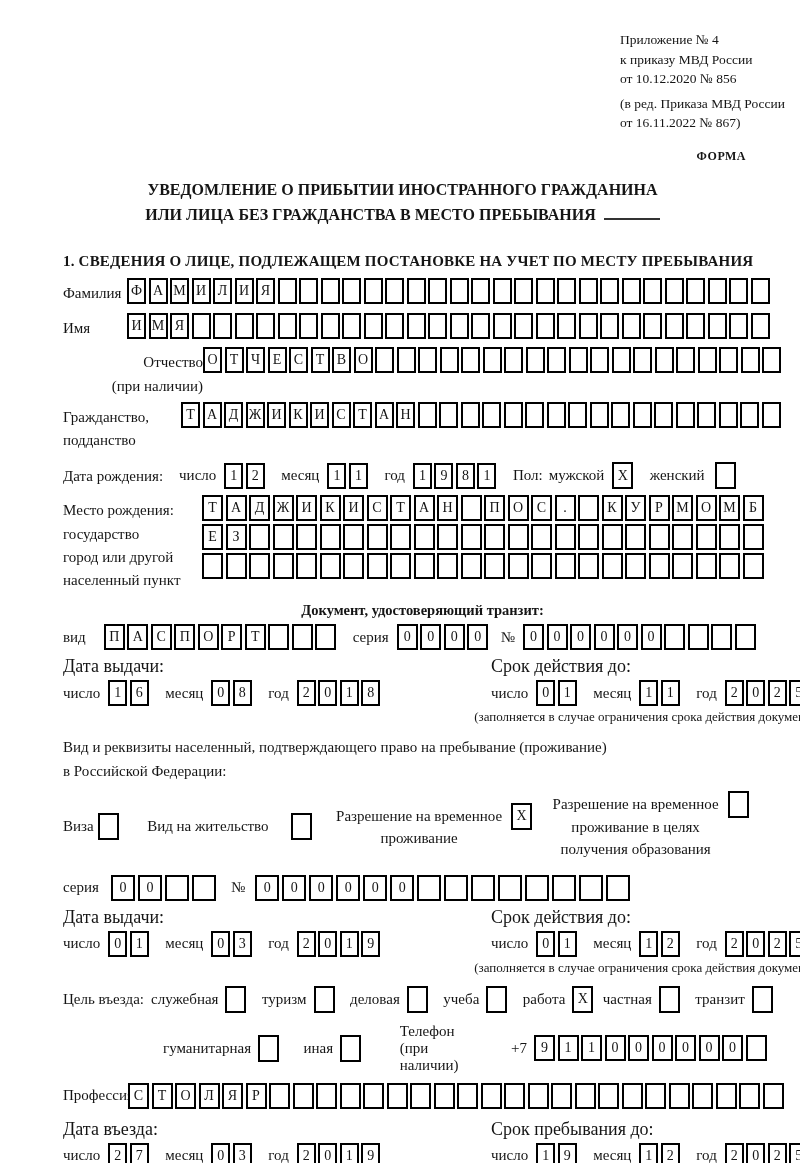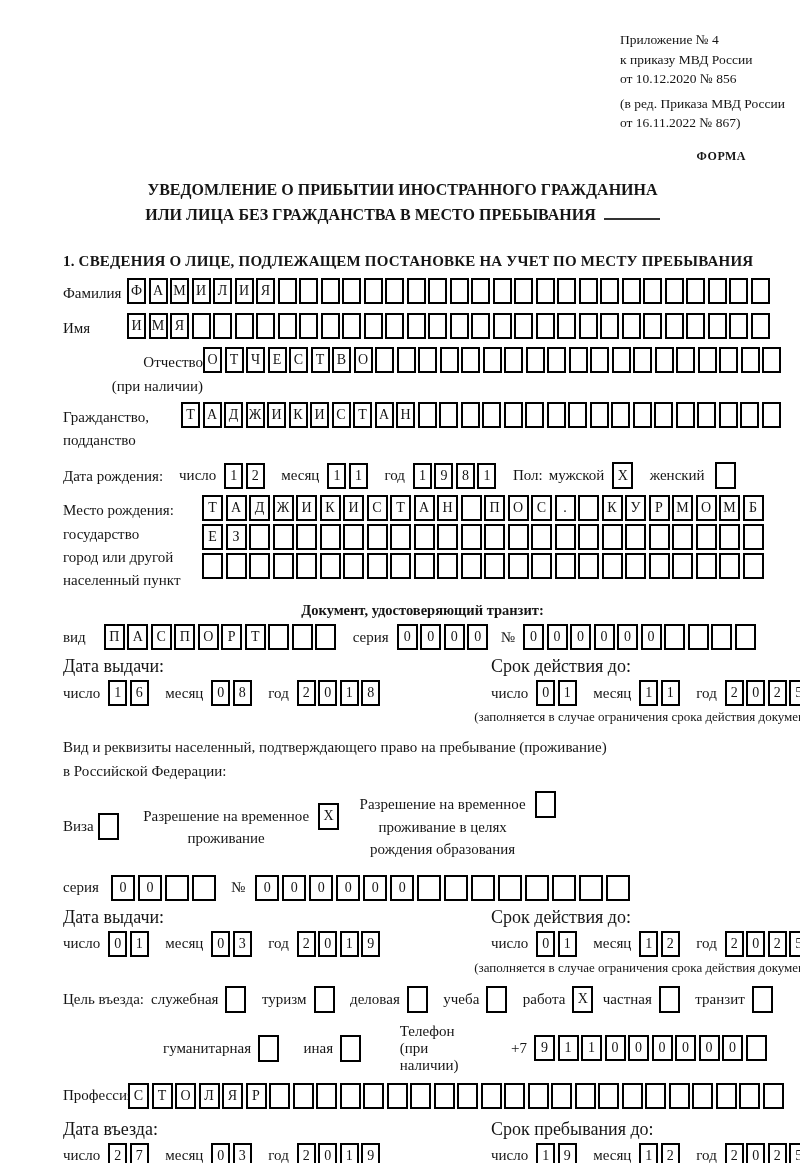--- a/index.html
+++ b/index.html
@@ -447,34 +447,40 @@
     <div>в Российской Федерации:</div>
   </div>
 
   <div class="opts">
     <div class="opt">
       <div class="opt-label">Виза</div>
       <div class="boxes" style="margin-left:4px;">
           <span class="cell check"></span>
         </div>
     </div>
+    <div class="opt" style="margin-left:26px;">
+      <div class="opt-label">Вид на жительство</div>
+      <div class="boxes" style="margin-left:22px;">
+          <span class="cell check"></span>
+        </div>
+    </div>
     <div class="opt" style="margin-left:22px;">
       <div class="opt-label">
         <div>Разрешение на временное</div>
         <div>проживание</div>
       </div>
       <div class="boxes">
           <span class="cell check">X</span>
         </div>
     </div>
     <div class="opt" style="margin-left:18px;">
       <div class="opt-label">
         <div>Разрешение на временное</div>
         <div>проживание в целях</div>
-        <div>рождения образования</div>
+        <div>получения образования</div>
       </div>
       <div class="boxes">
           <span class="cell check"></span>
         </div>
     </div>
   </div>
 
   <div class="frow" style="align-items:center; margin-top:14px;">
     <span style="margin-right:12px;">серия</span>
     <div class="boxes">

